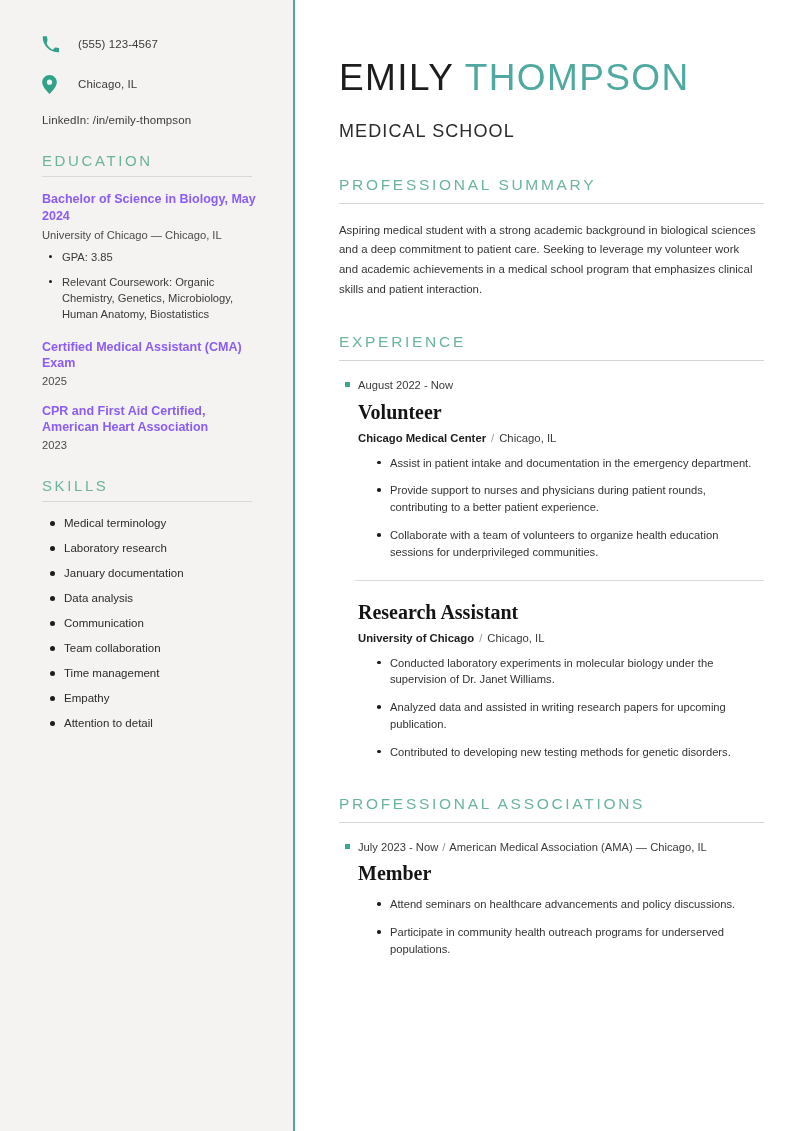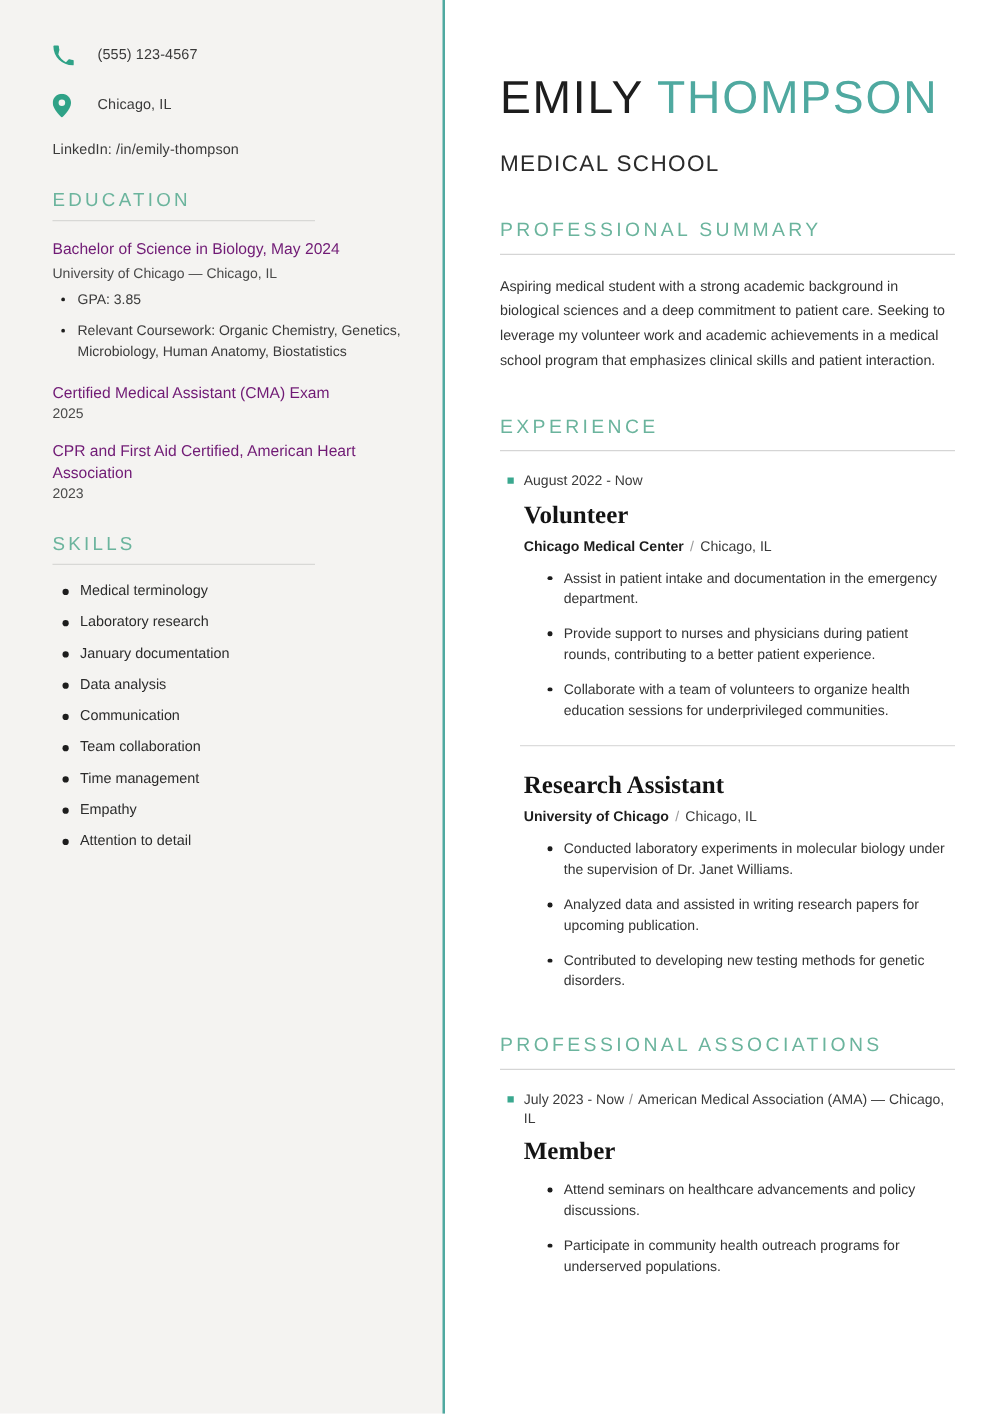--- a/index.html
+++ b/index.html
@@ -16,21 +16,21 @@
   }
   .resume {
     display: flex;
     width: 800px;
     height: 1131px;
     box-sizing: border-box;
   }
 
   
   .sidebar {
-    width: 356px;
+    width: 295px;
     background: #f4f3f1;
     box-sizing: border-box;
     padding: 34px 30px 20px 42px;
     border-right: 2px solid #4fa9a0;
   }
   .contact-list {
     margin: 0 0 26px 0;
   }
   .contact-row {
     display: flex;
@@ -73,22 +73,22 @@
   .side-rule {
     height: 1px;
     background: #d8d8d6;
     margin-bottom: 14px;
     width: 210px;
   }
   .entry { margin-bottom: 16px; }
   .entry:last-child { margin-bottom: 0; }
   .entry-title {
     font-size: 12.5px;
-    font-weight: normal;
-    color: #701a75;
+    font-weight: bold;
+    color: #8b5cf6;
     line-height: 1.32;
     margin: 0;
   }
   .entry-sub {
     font-size: 11.2px;
     color: #4a4a4a;
     margin-top: 4px;
     line-height: 1.3;
   }
   .entry-date {

